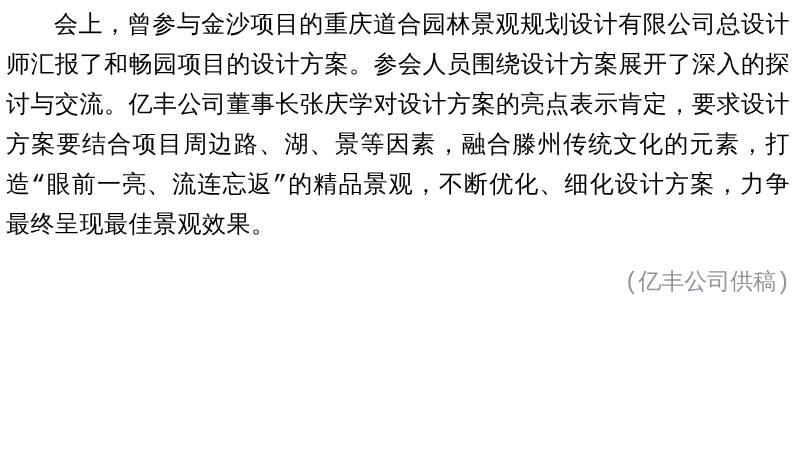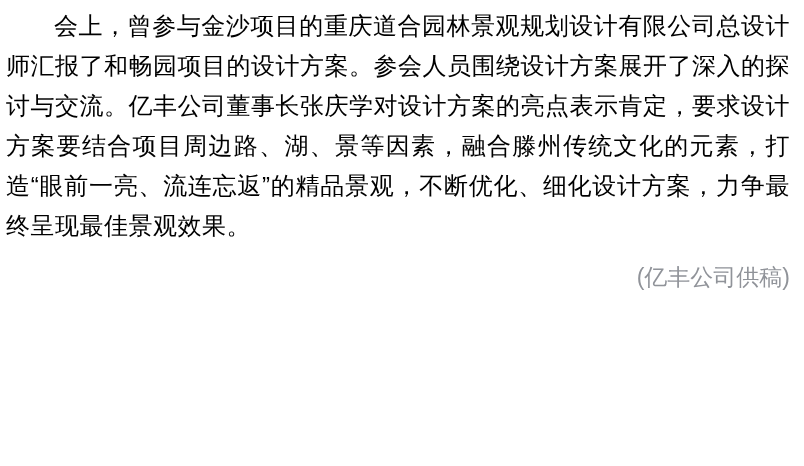--- a/index.html
+++ b/index.html
@@ -10,35 +10,35 @@
   body {
     width: 804px;
     height: 466px;
     overflow: hidden;
   }
   .document {
     box-sizing: border-box;
     width: 804px;
     height: 466px;
     padding: 6px 14px 15px 6px;
-    font-family: Liberation Sans, sans-serif;
+    font-family: Liberation Mono, monospace;
     color: #000000;
   }
   .para {
     margin: 0;
     font-size: 24px;
     line-height: 40px;
     text-align: justify;
     text-justify: inter-ideograph;
     text-indent: 2em;
     letter-spacing: 0.5px;
     word-break: break-all;
   }
   .attribution {
-    margin-top: 11px;
+    margin-top: 17px;
     font-size: 23px;
     line-height: 40px;
     text-align: right;
     color: #909399;
   }
 </style>
 </head>
 <body>
 
 <div class="document">

